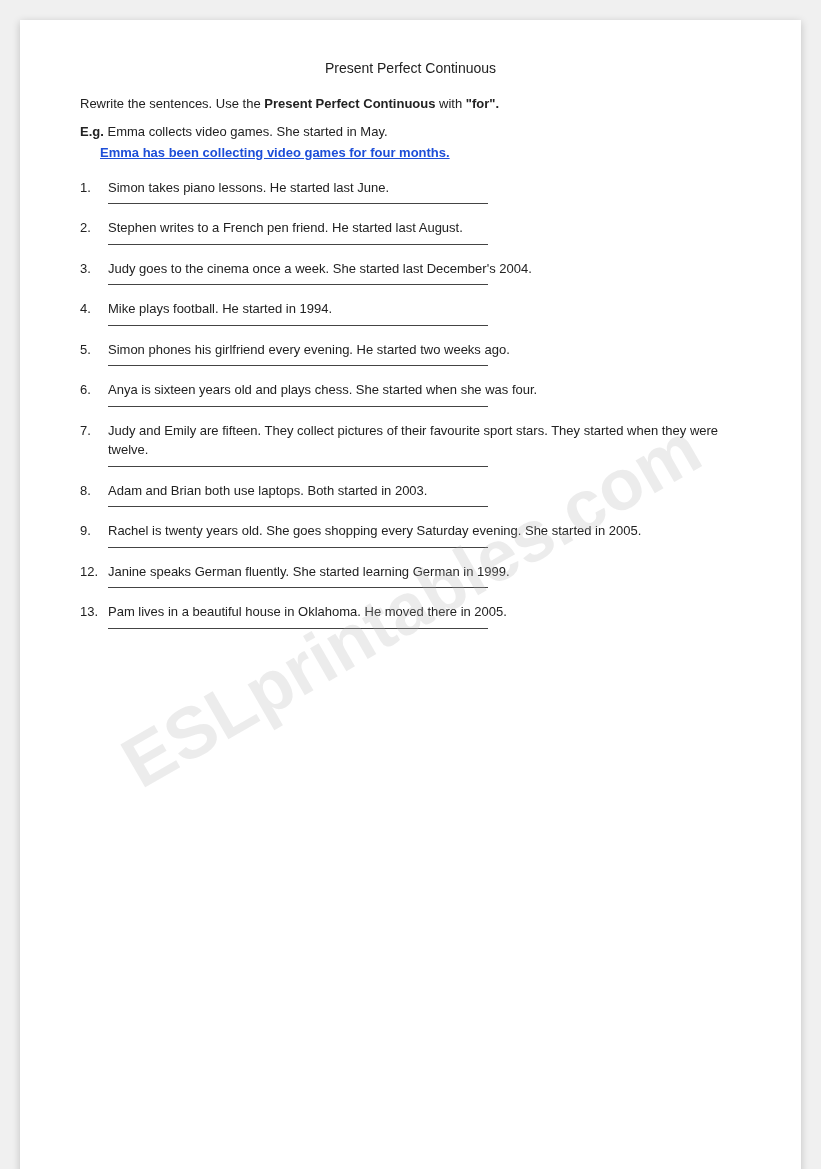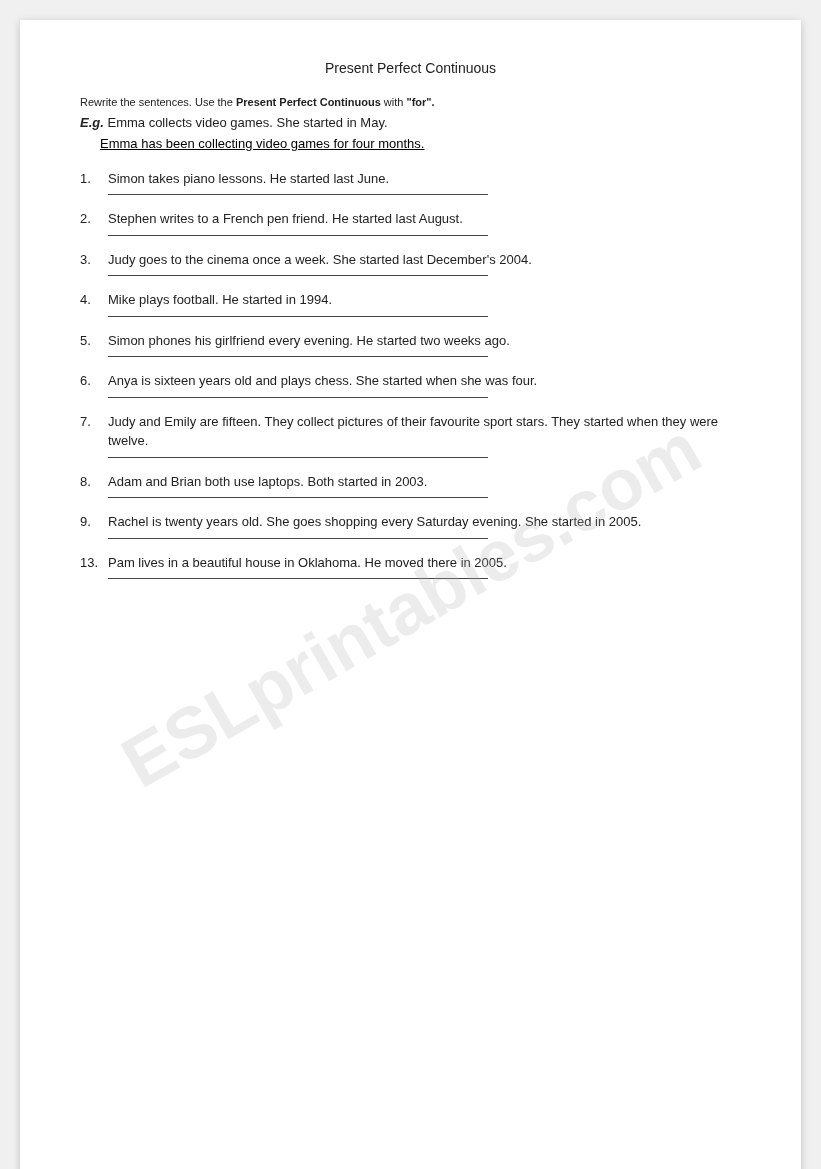--- a/index.html
+++ b/index.html
@@ -42,46 +42,45 @@
 
     .page-title {
       text-align: center;
       font-size: 14px;
       font-weight: normal;
       margin-bottom: 18px;
       color: #222;
     }
 
     .instruction {
-      font-size: 11px;
-      color: #222;
-      margin-bottom: 4px;
+      font-size: 13px;
+      color: #222;
+      margin-bottom: 10px;
       line-height: 1.5;
     }
 
     .instruction strong {
       font-weight: bold;
     }
 
     .example-label {
       font-size: 13px;
       color: #222;
       margin-bottom: 6px;
     }
 
     .example-label .eg {
-      font-style: italic;
       font-weight: bold;
     }
 
     .example-answer {
       font-size: 13px;
-      font-weight: normal;
+      font-weight: bold;
       text-decoration: underline;
-      color: #000000;
+      color: #1d4ed8;
       margin-bottom: 18px;
       padding-left: 20px;
     }
 
     .exercises {
       list-style: none;
       padding: 0;
     }
 
     .exercise-item {
@@ -205,20 +204,27 @@
     <li class="exercise-item">
       <div class="exercise-sentence">
         <span class="exercise-number">9.</span>
         <span class="exercise-text">Rachel is twenty years old. She goes shopping every Saturday evening. She started in 2005.</span>
       </div>
       <div class="divider-line"></div>
     </li>
 
 
 
+    <li class="exercise-item">
+      <div class="exercise-sentence">
+        <span class="exercise-number">12.</span>
+        <span class="exercise-text">Janine speaks German fluently. She started learning German in 1999.</span>
+      </div>
+      <div class="divider-line"></div>
+    </li>
 
     <li class="exercise-item">
       <div class="exercise-sentence">
         <span class="exercise-number">13.</span>
         <span class="exercise-text">Pam lives in a beautiful house in Oklahoma. He moved there in 2005.</span>
       </div>
       <div class="divider-line"></div>
     </li>
 
   </ol>

